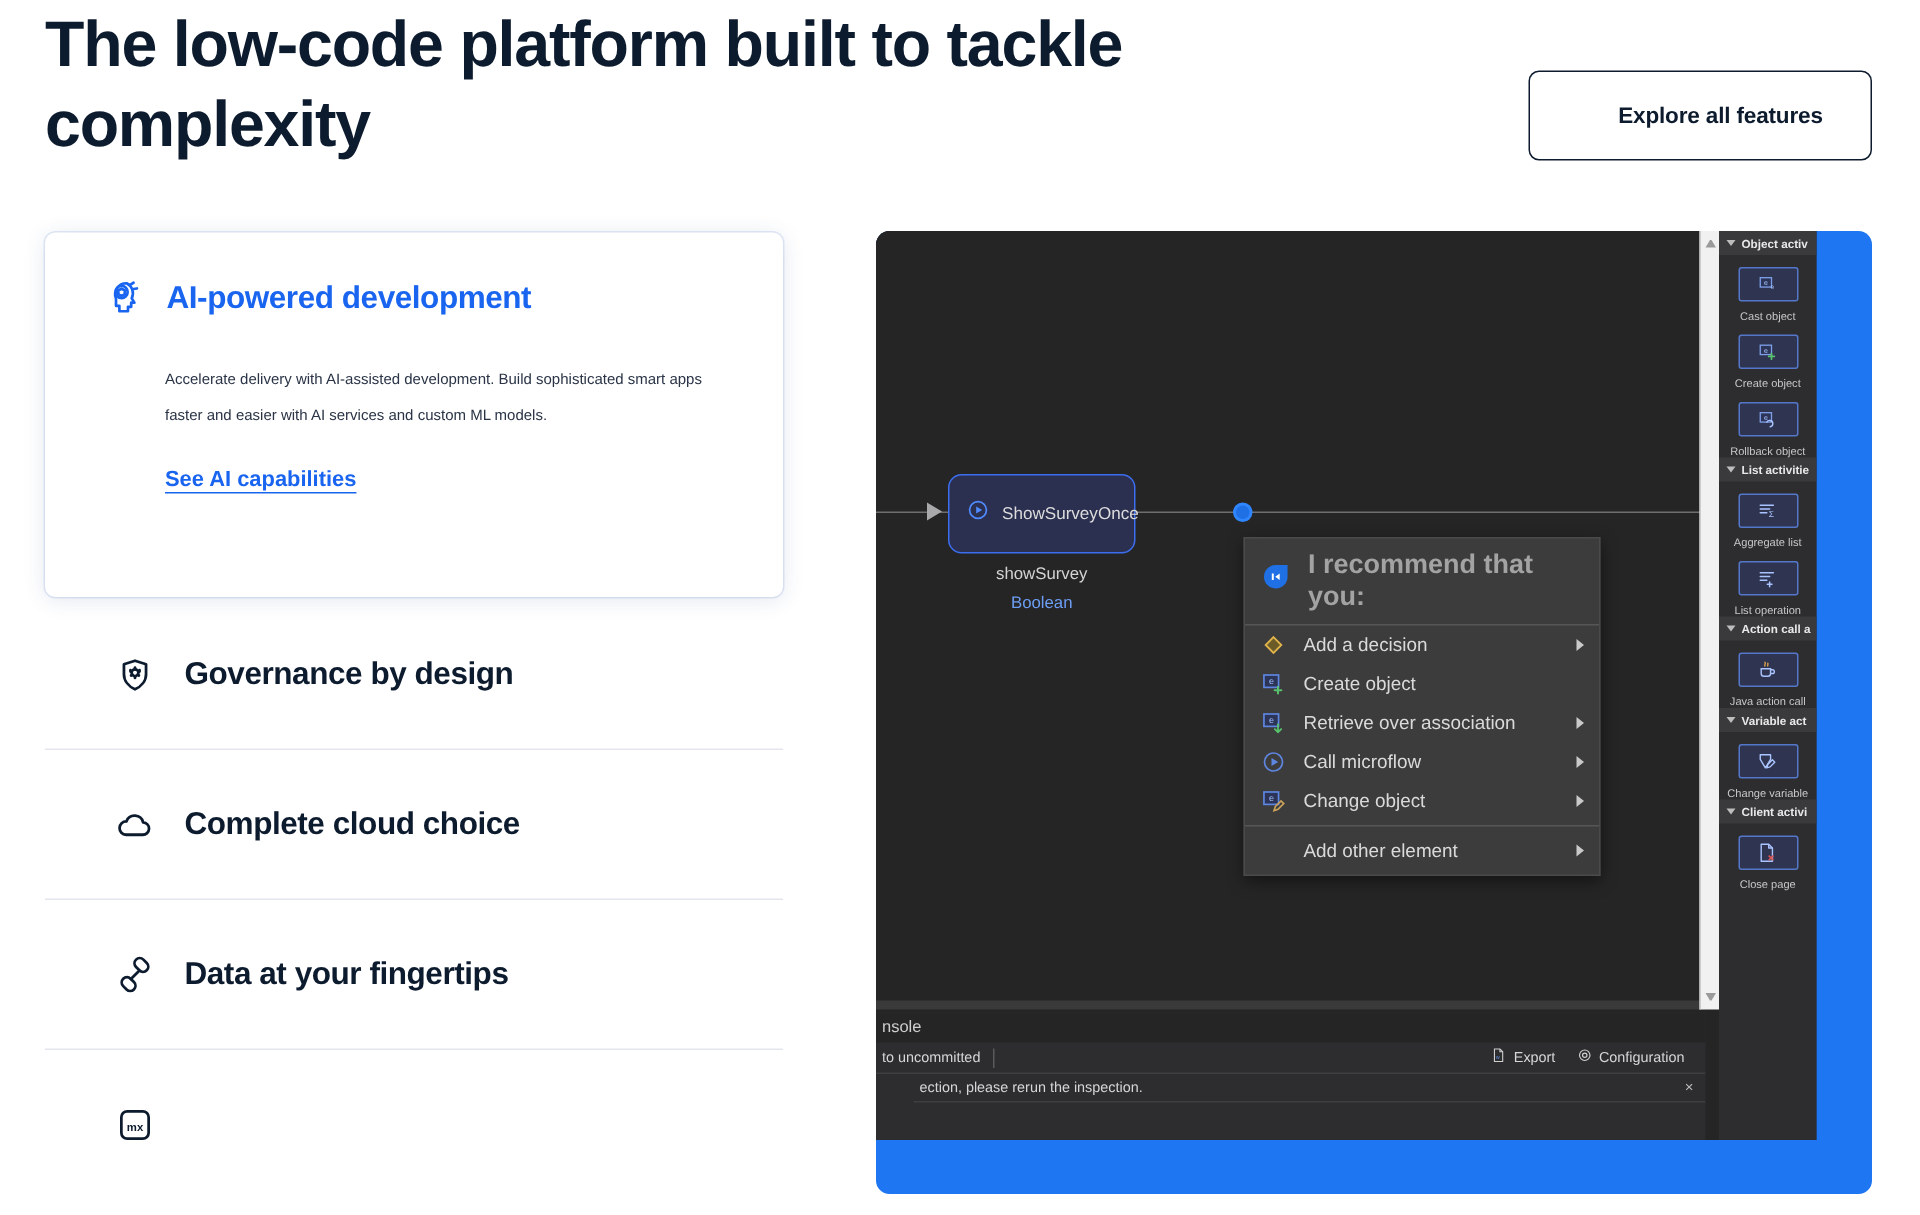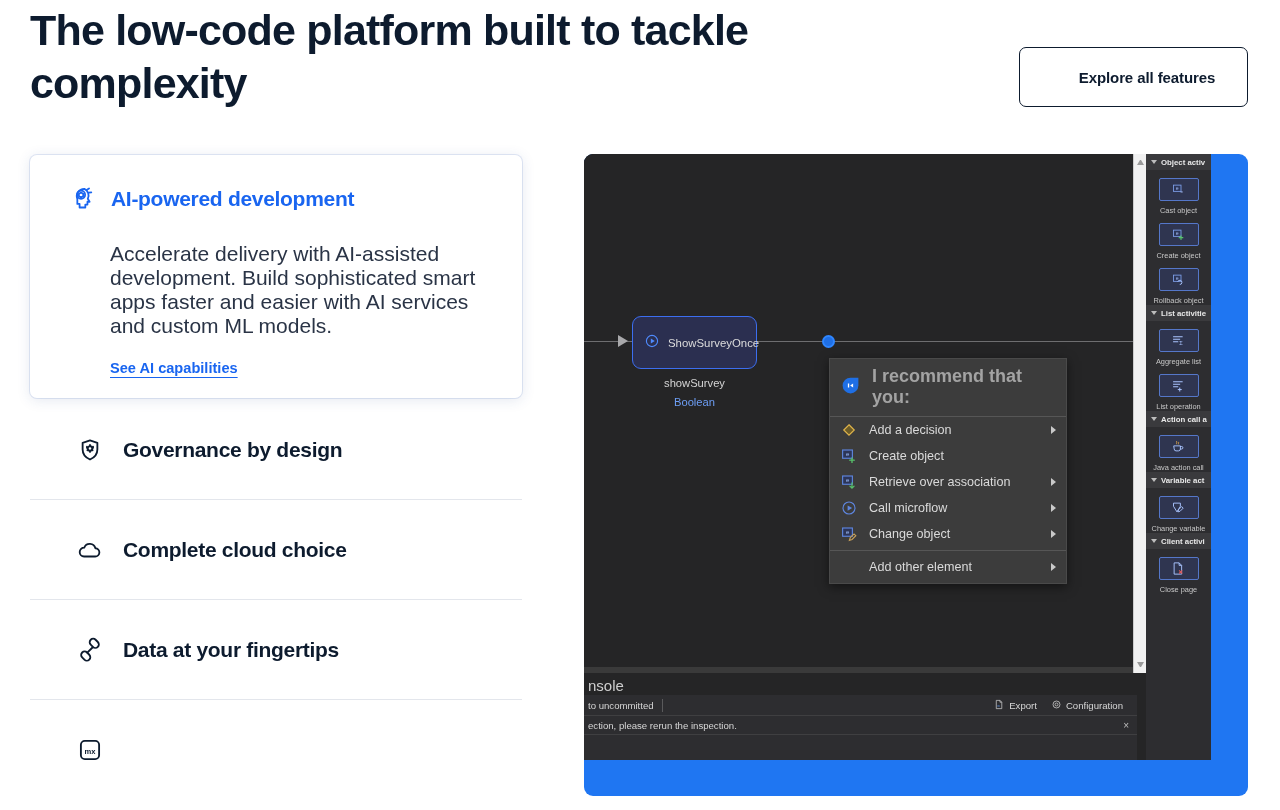--- a/index.html
+++ b/index.html
@@ -65,21 +65,21 @@
   .card-icon { flex: 0 0 auto; width: 27px; height: 27px; display:block; }
   .card-title {
     font-size: 21px;
     font-weight: 700;
     color: #1965f0;
     letter-spacing: -0.3px;
   }
   .card-body {
     margin-top: 30px;
     margin-left: 42px;
-    font-size: 21px;
+    font-size: 10px;
     line-height: 24px;
     color: #2a3446;
     max-width: 380px;
   }
   .card-link {
     display: inline-block;
     margin-top: 22px;
     margin-left: 42px;
     font-size: 14.6px;
     font-weight: 700;
@@ -297,21 +297,21 @@
     position: absolute;
     left: 0; top: 521px; width: 553px; height: 85px;
     background: #2d2d30;
     overflow: hidden;
   }
   .con-tabbar {
     height: 20px;
     background: #252526;
     display: flex; align-items: center;
     padding-left: 4px;
-    font-size: 15px;
+    font-size: 11px;
     color: #cfcfcf;
   }
   .con-toolbar {
     height: 21px;
     display: flex; align-items: center;
     border-bottom: 1px solid #3f3f41;
     font-size: 9.6px;
     color: #d6d6d6;
     padding-left: 4px;
   }
@@ -322,20 +322,21 @@
   .con-tb-btn {
     display: flex; align-items: center; gap: 4px;
     margin-right: 14px;
   }
   .con-note {
     height: 19px;
     display: flex; align-items: center;
     font-size: 9.6px; color: #d6d6d6;
     padding-left: 4px;
     border-bottom: 1px solid #3f3f41;
+    margin-left: 25px;
   }
   .con-note .x { margin-left: auto; margin-right: 8px; color: #bdbdbd; font-size: 10px; }
   .con-thead {
     height: 22px;
     background: #383838;
     display: flex;
     align-items: center;
     font-size: 10px;
     color: #e3e3e3;
   }

